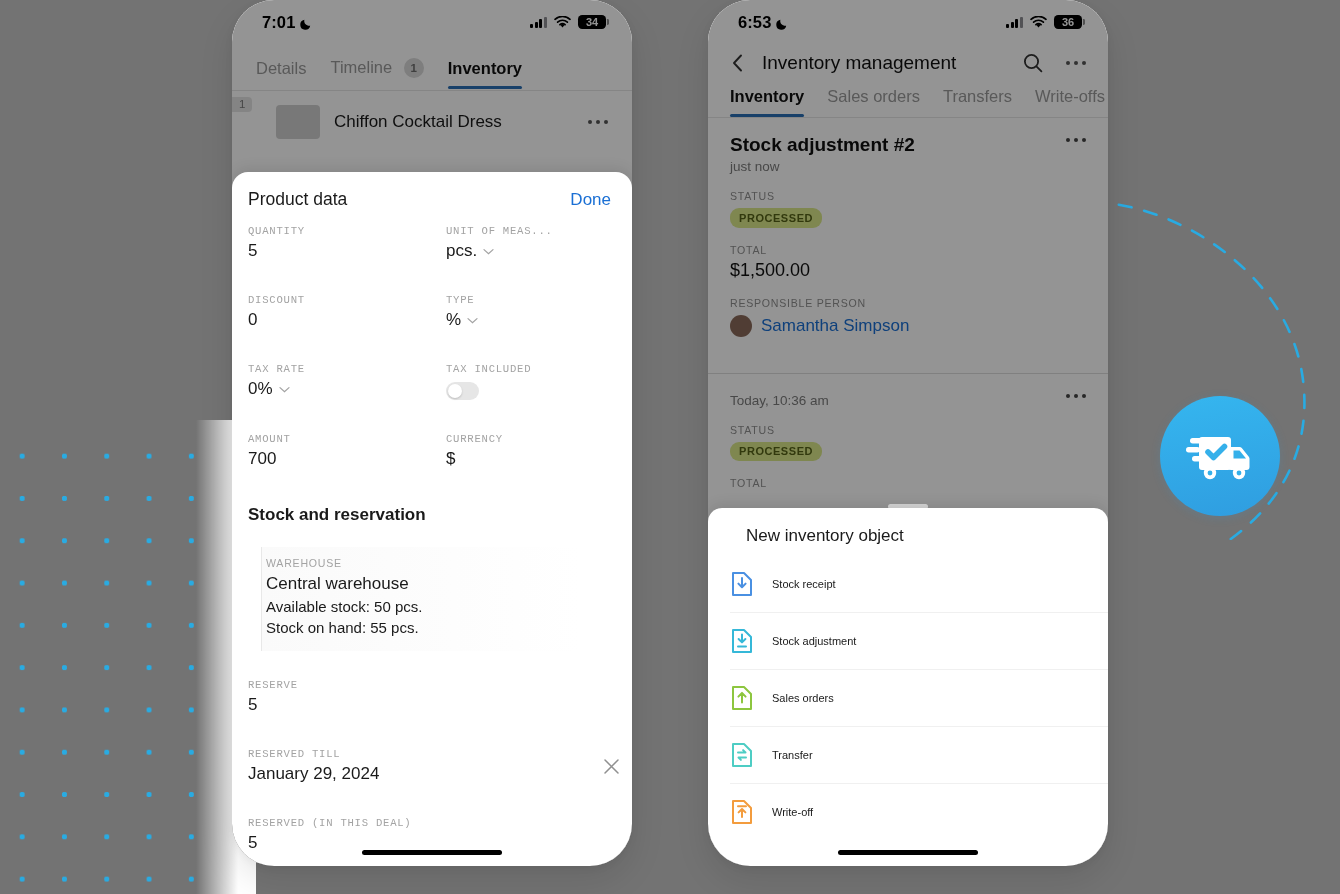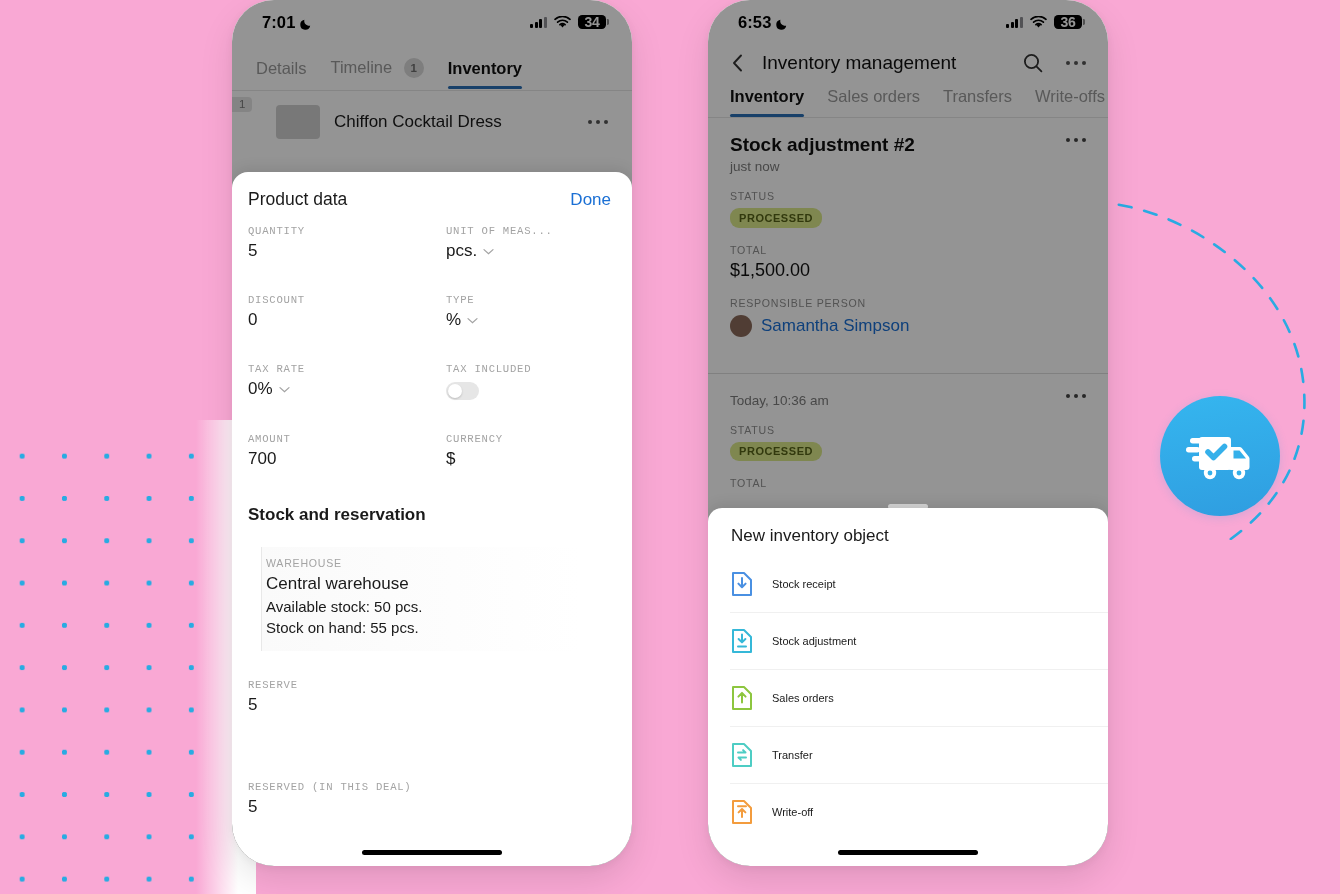--- a/index.html
+++ b/index.html
@@ -2,21 +2,21 @@
 <html><head>
 <meta charset="utf-8">
 <style>
   * { box-sizing: border-box; margin: 0; padding: 0; }
   html, body {
     width: 1340px; height: 894px;
     background: #ffffff;
     font-family: "Liberation Sans", sans-serif;
     overflow: hidden;
   }
-  .stage { position: relative; width: 1340px; height: 894px; background:#f9a8d4; }
+  .stage { position: relative; width: 1340px; height: 894px; background:#737373; }
 
   
   .dot-grid {
     position: absolute; left: -2px; top: 430px;
     width: 228px; height: 468px;
     background-image: radial-gradient(circle, #29abe2 2.6px, rgba(41,171,226,0) 2.9px);
     background-size: 42.3px 42.3px;
     background-position: 3px 5px;
   }
   .dot-fade {
@@ -61,21 +61,21 @@
   .sb-time { font-size:16.5px; font-weight:600; color:#000; letter-spacing:0.1px;
              display:flex; align-items:center; gap:5px; }
   .moon { display:inline-block; width:13px; height:13px; position:relative; top:1px; }
   .sb-right { display:flex; align-items:center; gap:7px; }
   .sig { display:flex; align-items:flex-end; gap:1.6px; height:12px; }
   .sig i { display:block; width:3.1px; background:#000; border-radius:1px; }
   .sig i:nth-child(1){height:4px;} .sig i:nth-child(2){height:6.5px;}
   .sig i:nth-child(3){height:9px;} .sig i:nth-child(4){height:11.5px;background:#8e8e93;}
   .batt { position:relative; width:28px; height:14px; border-radius:4.2px; background:#000;
           display:flex; align-items:center; justify-content:center; }
-  .batt span { color:#fff; font-size:14px; font-weight:700; letter-spacing:-0.2px; }
+  .batt span { color:#fff; font-size:11px; font-weight:700; letter-spacing:-0.2px; }
   .batt:after { content:""; position:absolute; right:-3.4px; top:4.2px; width:2px; height:5.4px;
                 border-radius:0 1.4px 1.4px 0; background:rgba(0,0,0,0.45); }
 
   
   .deal-header { display:flex; align-items:center; padding:8px 24px 0 24px; gap:13px; }
   .chev-down { width:22px; height:22px; flex:0 0 22px; }
   .deal-avatar {
     width:34px; height:34px; border-radius:50%;
     background:#9b27b0; display:flex; align-items:center; justify-content:center; flex:0 0 34px;
   }
@@ -176,21 +176,21 @@
   .person-avatar { width:22px; height:22px; border-radius:50%; background:#8a6a5a; flex:0 0 22px;
                    overflow:hidden; position:relative; }
   .person-name { font-size:17px; color:#1a6fd4; }
   .card-dots { position:absolute; right:22px; top:20px; display:flex; gap:3.6px; }
   .card-dots i { width:4.4px; height:4.4px; border-radius:50%; background:#444; display:block; }
 
   
   .sheet-right { top:508px; border-radius:14px 14px 42px 42px; }
   .grabber { position:absolute; z-index:9; left:50%; transform:translateX(-50%); top:504px;
              width:40px; height:5px; border-radius:3px; background:#d4d4d4; }
-  .sheet-r-title { font-size:17px; color:#1a1a1a; padding:18px 0 0 23px; }
+  .sheet-r-title { font-size:17px; color:#1a1a1a; padding:18px 0 0 38px; }
   .opt-list { padding:0 0 0 22px; margin-top:10px; }
   .opt {
     display:flex; align-items:center; gap:18px; padding:15px 0 15px 0;
     border-bottom:1px solid #f0f0f0;
   }
   .opt:last-child { border-bottom:none; }
   .opt-icon { width:24px; height:26px; flex:0 0 24px; }
   .opt-label { font-size:11px; color:#1a1a1a; }
 </style>
 </head>
@@ -374,20 +374,29 @@
 
         <div style="height:28px"></div>
         <div class="frow-full">
           <div class="flabel">RESERVE</div>
           <div class="fvalue">
               <span>5</span>
             </div>
         </div>
 
         <div style="height:33px"></div>
+        <div class="frow-full">
+          <div class="flabel">RESERVED TILL</div>
+          <div class="fvalue">
+              <span>January 29, 2024</span>
+            </div>
+          <svg class="close-x" viewBox="0 0 17 17">
+            <path d="M2 2l13 13M15 2L2 15" fill="none" stroke="#555" stroke-width="1.5" stroke-linecap="round"></path>
+          </svg>
+        </div>
 
         <div style="height:33px"></div>
         <div class="frow-full">
           <div class="flabel">RESERVED (IN THIS DEAL)</div>
           <div class="fvalue">
               <span>5</span>
             </div>
         </div>
 
         <div style="height:33px"></div>

